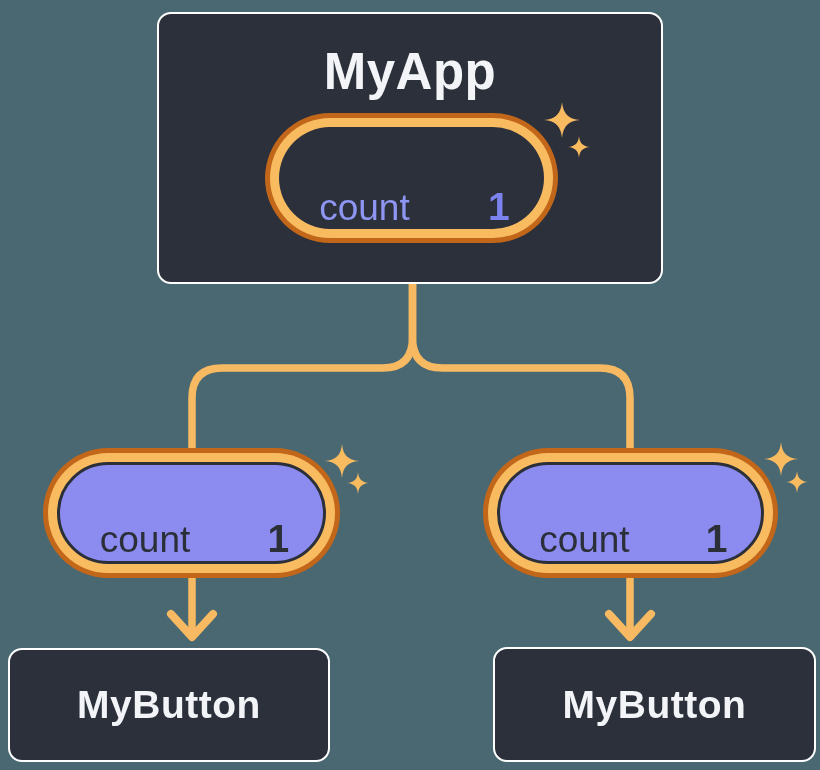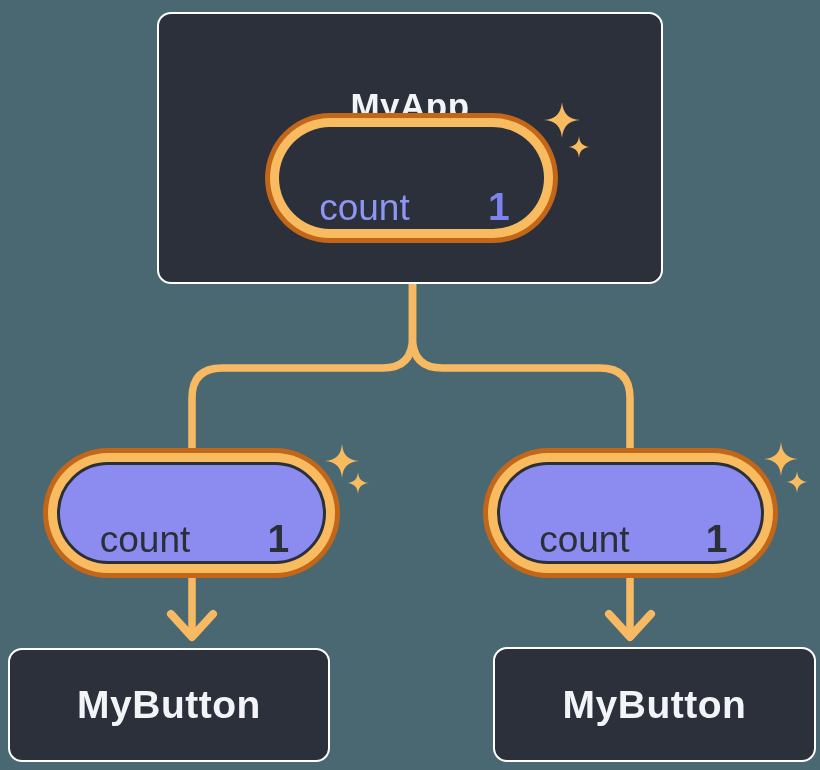--- a/index.html
+++ b/index.html
@@ -57,24 +57,23 @@
     border: 2.5px solid var(--node_border, #fff);
     border-radius: 14px;
     z-index: 2;
     color: var(--node_text, #f2f4f7);
   }
   .node-root { left: 157px; top: 12px; width: 506px; height: 272px; }
   .node-root .node-title {
     position: absolute;
     top: 28px; left: 0; width: 100%;
     text-align: center;
-    font-size: 35px;
+    font-size: 51px;
     font-weight: 600;
     letter-spacing: 0.5px;
-    margin-top: 44px;
   }
   .node-leaf {
     display: flex;
     align-items: center;
     justify-content: center;
     font-size: 39px;
     font-weight: 600;
     letter-spacing: 0.5px;
   }
   .node-leaf-left  { left: 8px;   top: 648px; width: 322px; height: 114px; }

